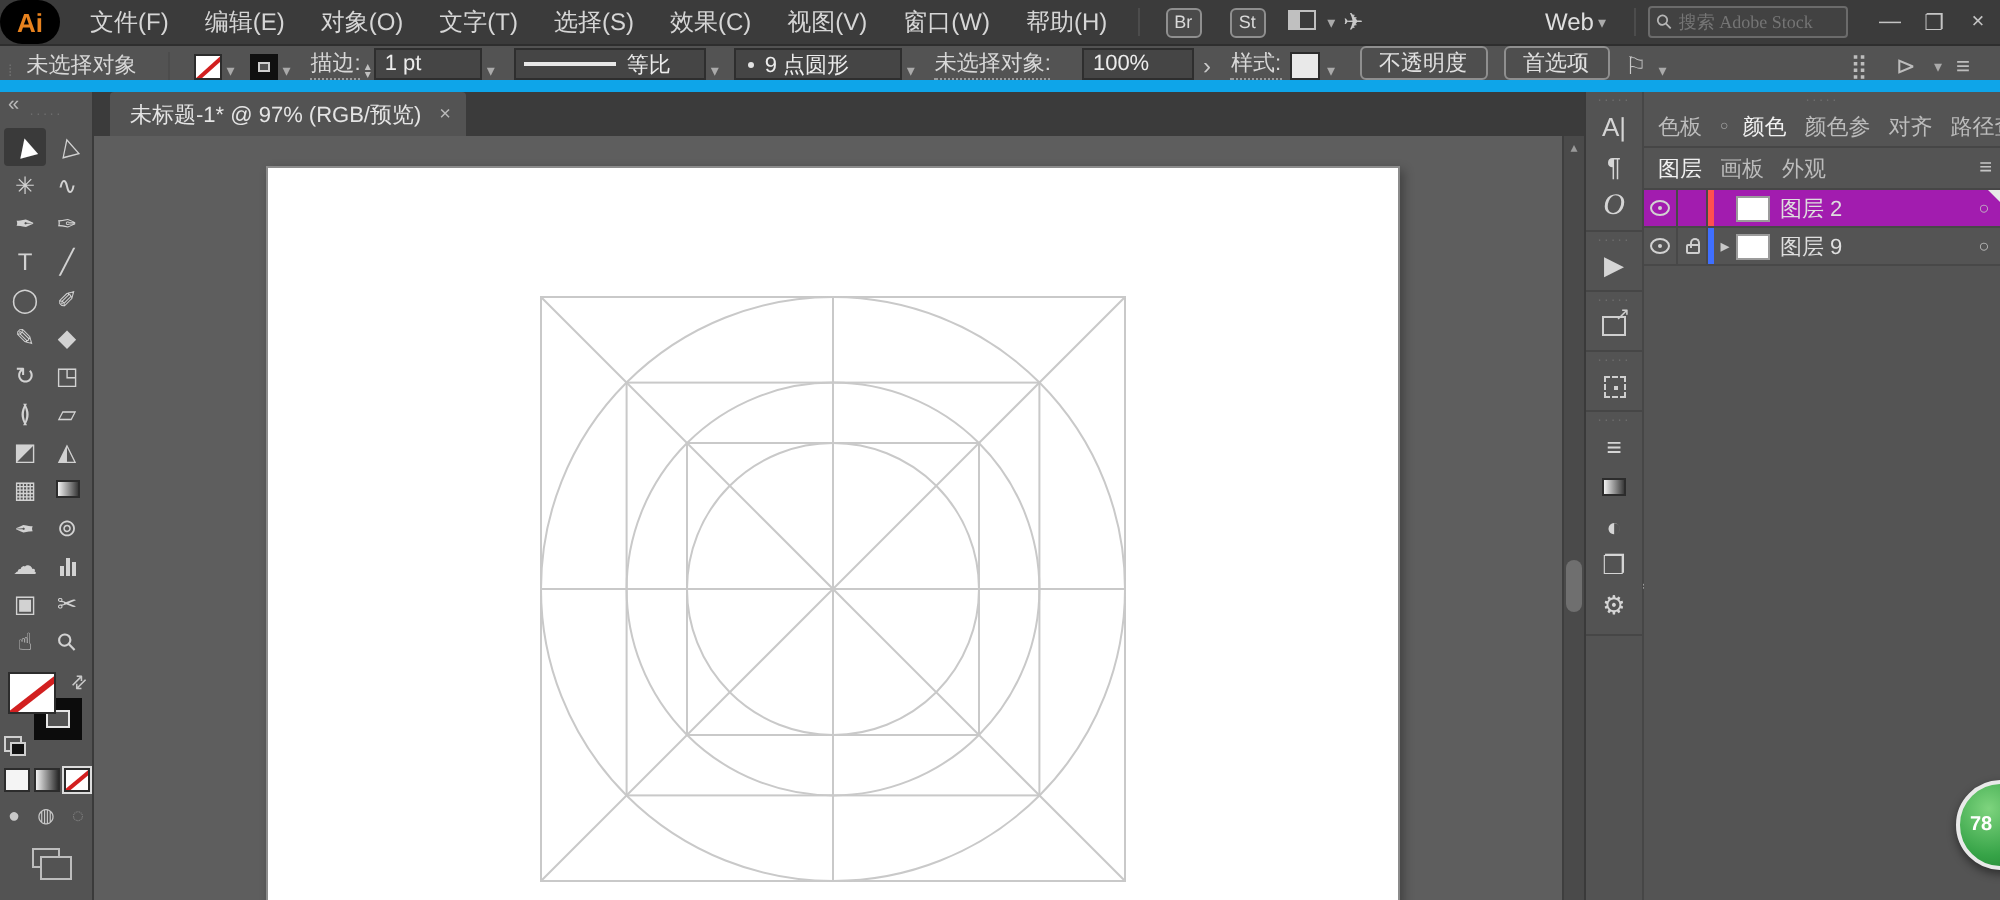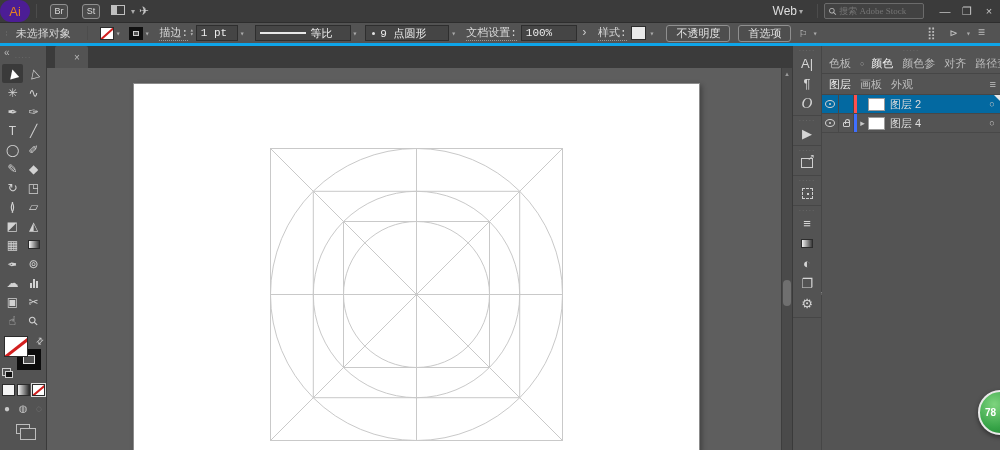--- a/index.html
+++ b/index.html
@@ -3,21 +3,21 @@
 <meta charset="utf-8">
 <style>
   * { margin:0; padding:0; box-sizing:border-box; }
   body { background:#222; font-family:"Liberation Sans","DejaVu Sans",sans-serif; }
   #app { position:relative; width:1000px; height:450px; background:#3b3b3b; overflow:hidden;
          color:#cfcfcf; font-size:12px; -webkit-font-smoothing:antialiased; }
 
   
   .titlebar { position:absolute; top:0; left:0; width:1000px; height:22px; background:#3b3b3b;
               display:flex; align-items:center; }
-  .ailogo { width:30px; height:22px; background:#4c1d95; color:#e8821e; font-weight:normal;
+  .ailogo { width:30px; height:22px; background:#000000; color:#e8821e; font-weight:bold;
             font-size:13px; display:flex; align-items:center; justify-content:center;border-radius:11px; }
   .menus { display:flex; align-items:center; margin-left:6px; }
   .menu-item { padding:0 9px; font-size:12px; color:#d6d6d6; cursor:default; white-space:nowrap; }
   .vsep { width:1px; height:14px; background:#2a2a2a; border-right:1px solid #4c4c4c; margin:0 6px; }
   .mini-btn { width:18px; height:15px; border:1px solid #8f8f8f; border-radius:3px; background:#4a4a4a;
               color:#d9d9d9; font-size:9px; display:flex; align-items:center; justify-content:center;
               margin:0 7px; }
   .tb-icon { color:#c9c9c9; font-size:12px; margin:0 4px; }
   .caret { color:#aaa; font-size:8px; margin-left:2px; }
   .arrange-glyph { display:inline-block; width:14px; height:10px; border:1px solid #c0c0c0; position:relative; }
@@ -29,22 +29,22 @@
                 border-radius:2px; background:#424242; padding:0 4px; margin-right:10px; }
   .search-box input { border:none; background:transparent; outline:none; width:76px;
                       font-size:9px; color:#9a9a9a; font-family:Liberation Serif, serif; }
   .mag { display:inline-block; transform:rotate(-45deg); font-size:10px; color:#b5b5b5; margin-right:3px; }
   .winbtns { display:flex; align-items:center; }
   .winbtn { width:22px; height:18px; display:flex; align-items:center; justify-content:center;
             color:#c4c4c4; font-size:11px; }
 
   
   .controlbar { position:absolute; top:22px; left:0; width:1000px; height:24px; background:#535353;
-                border-top:1px solid #2e2e2e; border-bottom:3px solid #0ea5e9;
-                display:flex; align-items:center; font-size:11px;font-family:Liberation Mono, monospace; }
+                border-top:1px solid #2e2e2e; border-bottom:6px solid #0ea5e9;
+                display:flex; align-items:flex-end; font-size:11px; }
   .grip-v { color:#6e6e6e; font-size:8px; letter-spacing:-1px; margin:0 4px; }
   .cb-label { color:#d8d8d8; white-space:nowrap; }
   .cb-link { color:#d8d8d8; border-bottom:1px dotted #9a9a9a; white-space:nowrap; }
   .swatch-none { width:14px; height:13px; background:#fff; border:1px solid #2c2c2c; position:relative; overflow:hidden; }
   .swatch-none::after { content:""; position:absolute; left:-3px; right:-3px; top:50%; height:2px;
                         background:#d21f1f; transform:rotate(-42deg); }
   .swatch-stroke { width:14px; height:13px; border:4px solid #101010; background:#535353; outline:1px solid #cfcfcf; outline-offset:-5px; }
   .stepper { display:flex; flex-direction:column; line-height:4px; font-size:6px; color:#c0c0c0; margin:0 2px; }
   .field { height:16px; background:#454545; border:1px solid #2e2e2e; color:#ececec;
            display:flex; align-items:center; padding:0 4px; }
@@ -142,21 +142,21 @@
   .ptabs { display:flex; align-items:center; height:20px; padding:0 4px 0 7px; font-size:11px;
            color:#bcbcbc; white-space:nowrap; }
   .ptab { margin-right:9px; }
   .ptab.active { color:#f0f0f0; }
   .tab-dot { font-size:7px; color:#a8a8a8; margin-right:7px; }
   .pmenu { margin-left:auto; color:#c4c4c4; font-size:11px; }
   .pdivider { border-top:1px solid #464646; }
   .layers { border-top:1px solid #464646; }
   .lrow { height:19px; display:flex; align-items:center; border-bottom:1px solid #484848;
           position:relative; font-size:11px; color:#dedede; }
-  .lrow.sel { background:#0369a1; }
+  .lrow.sel { background:#a21caf; }
   .lrow.sel::after { content:""; position:absolute; right:0; top:0; border-top:6px solid #e8e8e8;
                      border-left:6px solid transparent; }
   .eyecol { width:17px; display:flex; justify-content:center; border-right:1px solid #484848; height:100%; align-items:center; }
   .eye { width:10px; height:8px; border:1px solid #d2d2d2; border-radius:50%; position:relative; }
   .eye::after { content:""; position:absolute; left:3px; top:2px; width:2px; height:2px; border-radius:50%; background:#d2d2d2; }
   .lockcol { width:15px; display:flex; justify-content:center; border-right:1px solid #484848; height:100%; align-items:center; }
   .lock { width:7px; height:5px; border:1px solid #cfcfcf; border-radius:1px; position:relative; margin-top:3px; }
   .lock::before { content:""; position:absolute; left:1px; top:-4px; width:3px; height:4px;
                   border:1px solid #cfcfcf; border-bottom:none; border-radius:3px 3px 0 0; }
   .cbar { width:3px; height:100%; }
@@ -174,20 +174,31 @@
            border:2px solid #e9e9e9; box-shadow:0 2px 5px rgba(0,0,0,.45);
            display:flex; align-items:center; padding-left:5px; color:#fff; font-size:10px; font-weight:bold; }
 </style>
 </head>
 <body>
 
 <div id="app">
 
   <header class="titlebar">
     <div class="ailogo">Ai</div>
+    <nav class="menus">
+      <span class="menu-item">文件(F)</span>
+      <span class="menu-item">编辑(E)</span>
+      <span class="menu-item">对象(O)</span>
+      <span class="menu-item">文字(T)</span>
+      <span class="menu-item">选择(S)</span>
+      <span class="menu-item">效果(C)</span>
+      <span class="menu-item">视图(V)</span>
+      <span class="menu-item">窗口(W)</span>
+      <span class="menu-item">帮助(H)</span>
+    </nav>
     <span class="vsep"></span>
     <div class="mini-btn">Br</div>
     <div class="mini-btn">St</div>
     <span class="tb-icon"><span class="arrange-glyph"></span></span>
     <span class="caret">▾</span>
     <span class="tb-icon">✈</span>
     <div class="spacer"></div>
     <div class="workspace">
       <span>Web</span>
       <span class="caret">▾</span>
@@ -210,34 +221,34 @@
     <span class="vsep"></span>
     <span class="swatch-none" style="margin-left:6px;"></span>
     <span class="caret">▾</span>
     <span class="swatch-stroke" style="margin-left:8px;"></span>
     <span class="caret">▾</span>
     <span class="cb-link" style="margin-left:10px;">描边:</span>
     <span class="stepper">
         <span>▴</span>
         <span>▾</span>
       </span>
-    <span class="field" style="width:42px;">1 pt</span>
+    <span class="field" style="width:54px;">1 pt</span>
     <span class="caret">▾</span>
     <span class="field" style="margin-left:10px; width:96px;">
       <span class="profile-line"></span>
       <span>等比</span>
     </span>
     <span class="caret">▾</span>
     <span class="field" style="margin-left:8px; width:84px;">
       <span class="brush-dot"></span>
       <span>9 点圆形</span>
     </span>
     <span class="caret">▾</span>
-    <span class="cb-link" style="margin-left:10px;">文档设置:</span>
-    <span class="field" style="width:56px; margin-left:4px;">100%</span>
+    <span class="cb-link" style="margin-left:10px;">未选择对象:</span>
+    <span class="field" style="width:56px; margin-left:16px;">100%</span>
     <span class="tb-icon">›</span>
     <span class="cb-link" style="margin-left:6px;">样式:</span>
     <span class="style-swatch"></span>
     <span class="caret">▾</span>
     <span class="cb-btn" style="margin-left:12px;">不透明度</span>
     <span class="cb-btn">首选项</span>
     <span class="tb-icon">⚐</span>
     <span class="caret">▾</span>
     <div class="cb-right">
       <span class="tb-icon">⣿</span>
@@ -361,20 +372,21 @@
         <span class="mode dim">◌</span>
       </div>
       <div class="screenmode">
           <span class="sm-icon"></span>
         </div>
     </div>
 
     <div class="docwrap">
       <div class="tabbar">
         <div class="doctab">
+          <span>未标题-1* @ 97% (RGB/预览)</span>
           <span class="tab-close">×</span>
         </div>
       </div>
       <div class="canvas">
         <div class="artboard"></div>
         <svg class="artwork" width="293" height="293" viewBox="0 0 293 293">
           <g fill="none" stroke="#c9c9c9" stroke-width="1">
             <rect x="0.5" y="0.5" width="292" height="292"></rect>
             <line x1="0" y1="0" x2="293" y2="293"></line>
             <line x1="293" y1="0" x2="0" y2="293"></line>
@@ -464,21 +476,21 @@
         <div class="lrow">
           <span class="eyecol">
               <span class="eye"></span>
             </span>
           <span class="lockcol">
               <span class="lock"></span>
             </span>
           <span class="cbar" style="background: rgb(63, 111, 255);"></span>
           <span class="disc">▸</span>
           <span class="thumb grid"></span>
-          <span class="lname">图层 4</span>
+          <span class="lname">图层 9</span>
           <span class="target">○</span>
         </div>
       </div>
       <div class="dock-rest">
         
       </div>
     </div>
   </div>
 
   <div class="badge">

